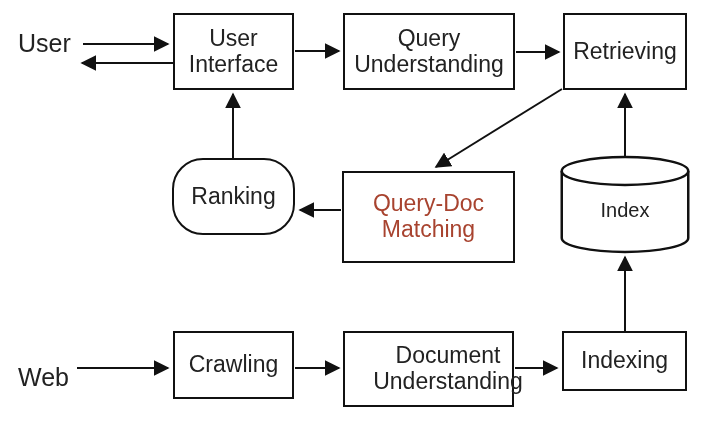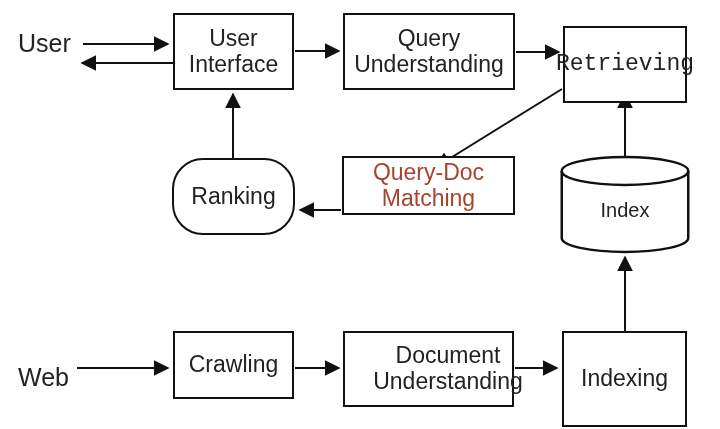--- a/index.html
+++ b/index.html
@@ -59,26 +59,26 @@
     top: 384px;
     font-size: 21px;
     letter-spacing: 1px;
     color: var(--watermark);
     text-shadow: -1px -1px 0 #fff, 1px -1px 0 #fff, -1px 1px 0 #fff, 1px 1px 0 #fff;
     white-space: nowrap;
   }
   
   #n-user-interface        { left: 173px; top: 13px;  width: 121px; height: 77px; }
   #n-query-understanding   { left: 343px; top: 13px;  width: 172px; height: 77px; }
-  #n-retrieving            { left: 563px; top: 26px;  width: 124px; height: 77px; font-family: Liberation Mono, monospace; }
+  #n-retrieving            { left: 563px; top: 13px;  width: 124px; height: 77px; }
   #n-ranking               { left: 172px; top: 158px; width: 123px; height: 77px; border-radius: 31px; }
-  #n-query-doc-matching    { left: 342px; top: 156px; width: 173px; height: 59px; }
+  #n-query-doc-matching    { left: 342px; top: 171px; width: 173px; height: 92px; }
   #n-crawling              { left: 173px; top: 331px; width: 121px; height: 68px; }
   #n-document-understanding{ left: 343px; top: 331px; width: 171px; height: 76px; padding-left: 39px; }
-  #n-indexing              { left: 562px; top: 331px; width: 125px; height: 96px; }
+  #n-indexing              { left: 562px; top: 331px; width: 125px; height: 60px; }
   #lbl-user  { left: 18px; top: 29px; }
   #lbl-web   { left: 18px; top: 363px; }
   #lbl-index { left: 562px; top: 199px; width: 126px; }
 </style>
 </head>
 <body>
 
 <div class="canvas">
 
   <svg class="edges-layer" viewBox="0 0 720 429" xmlns="http://www.w3.org/2000/svg">

